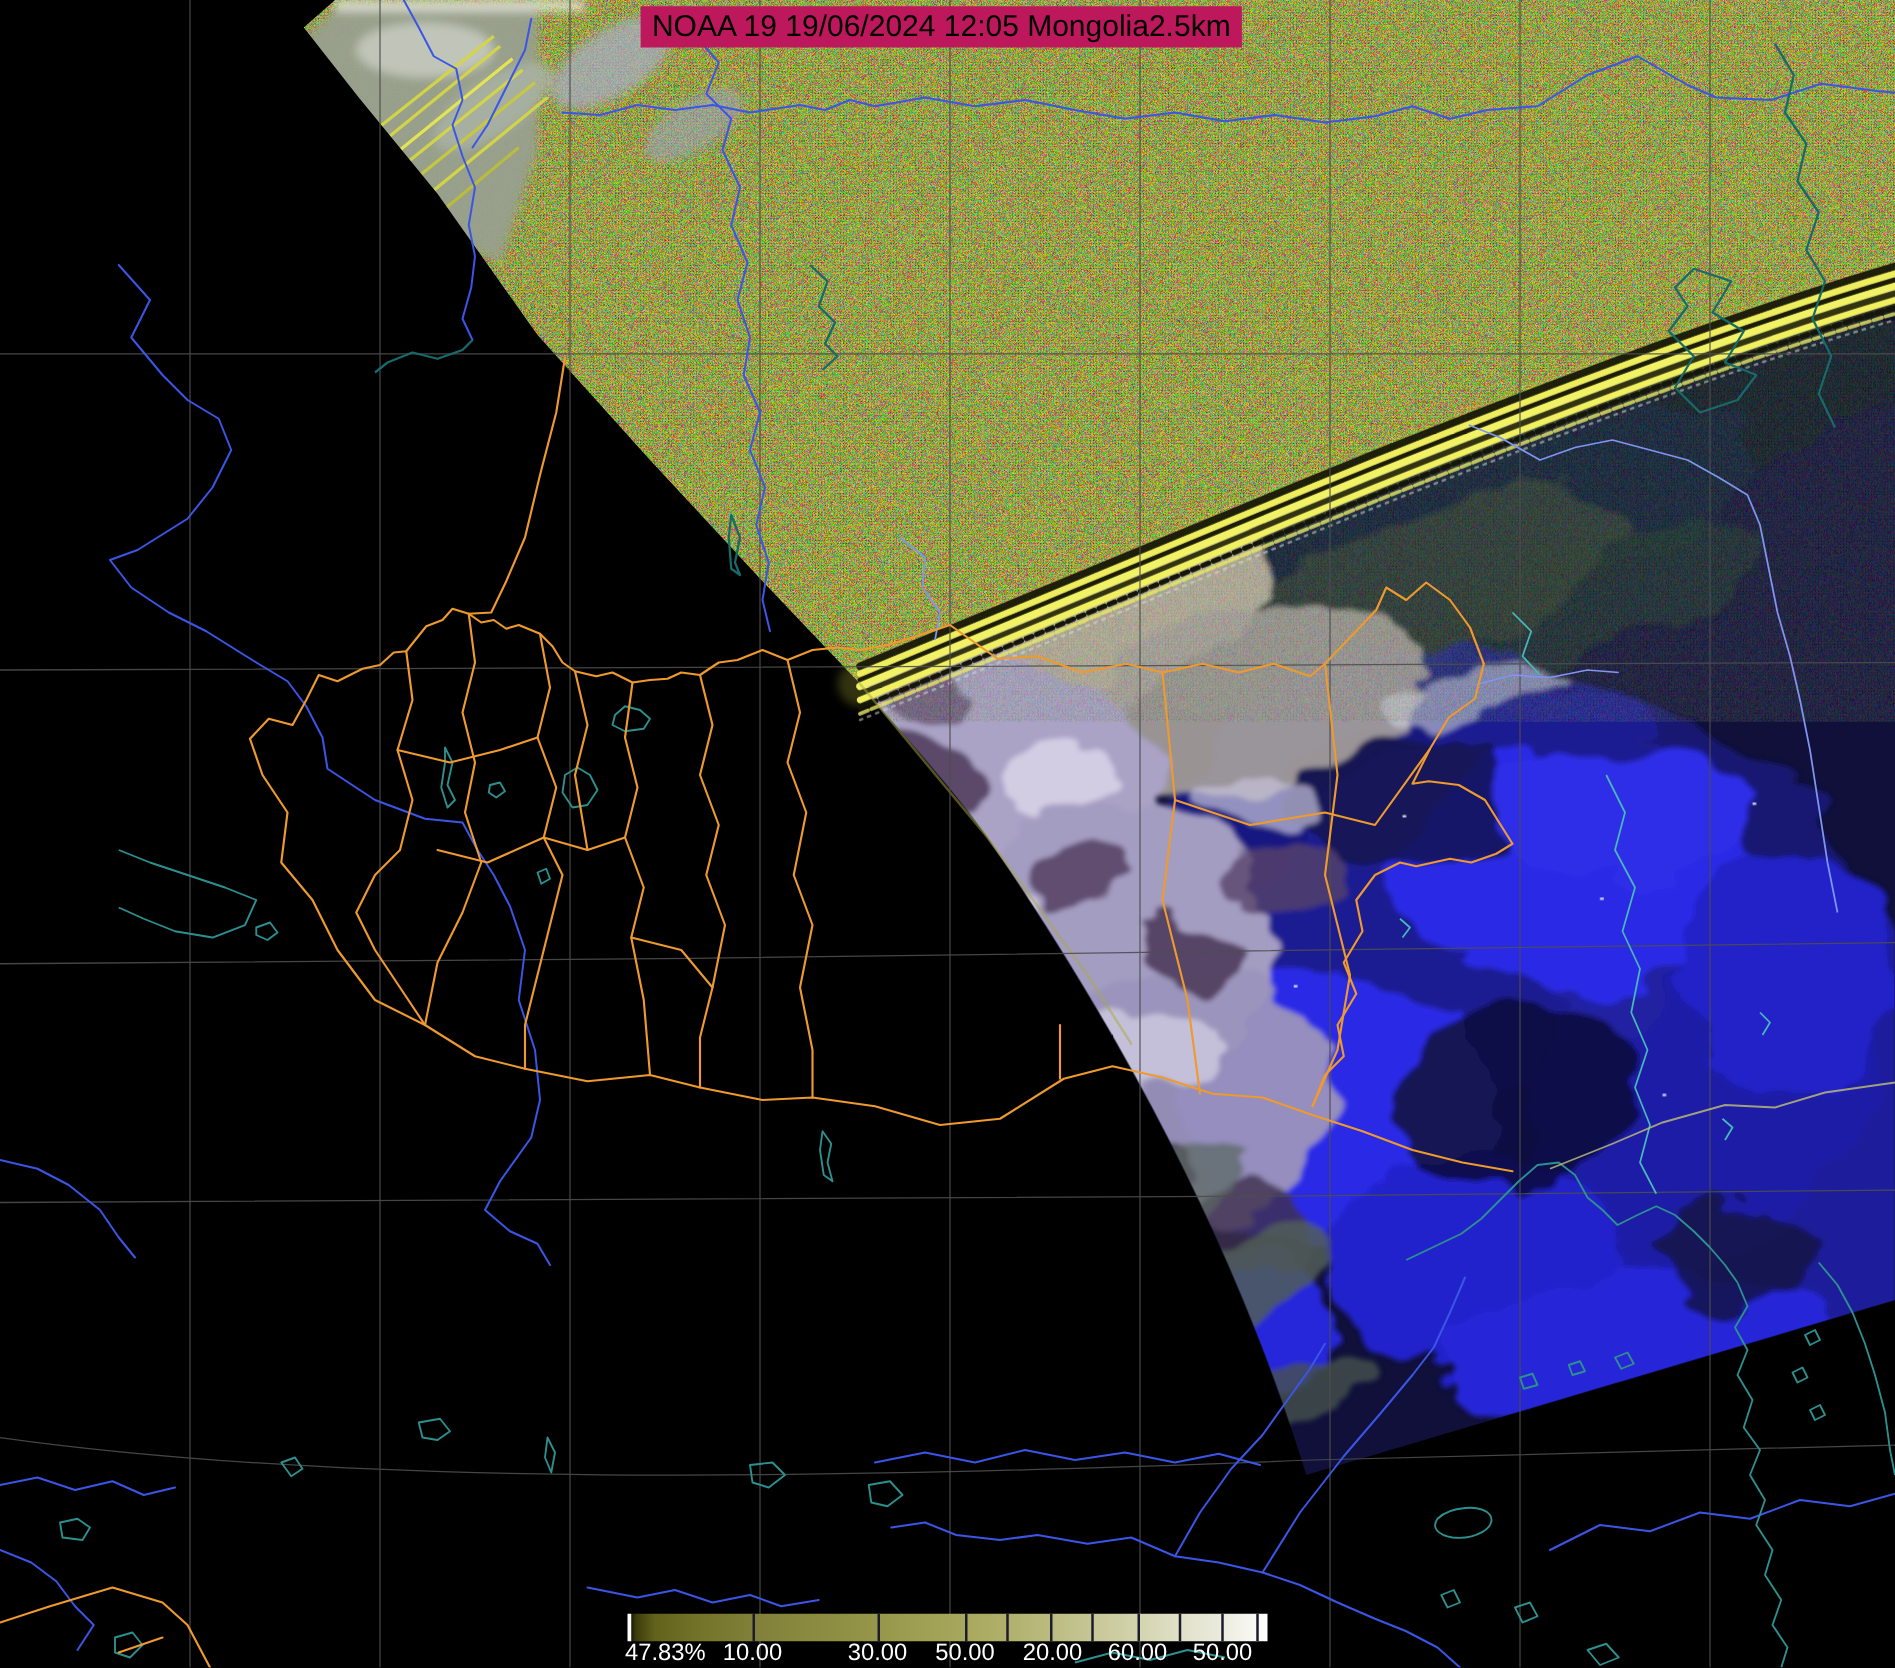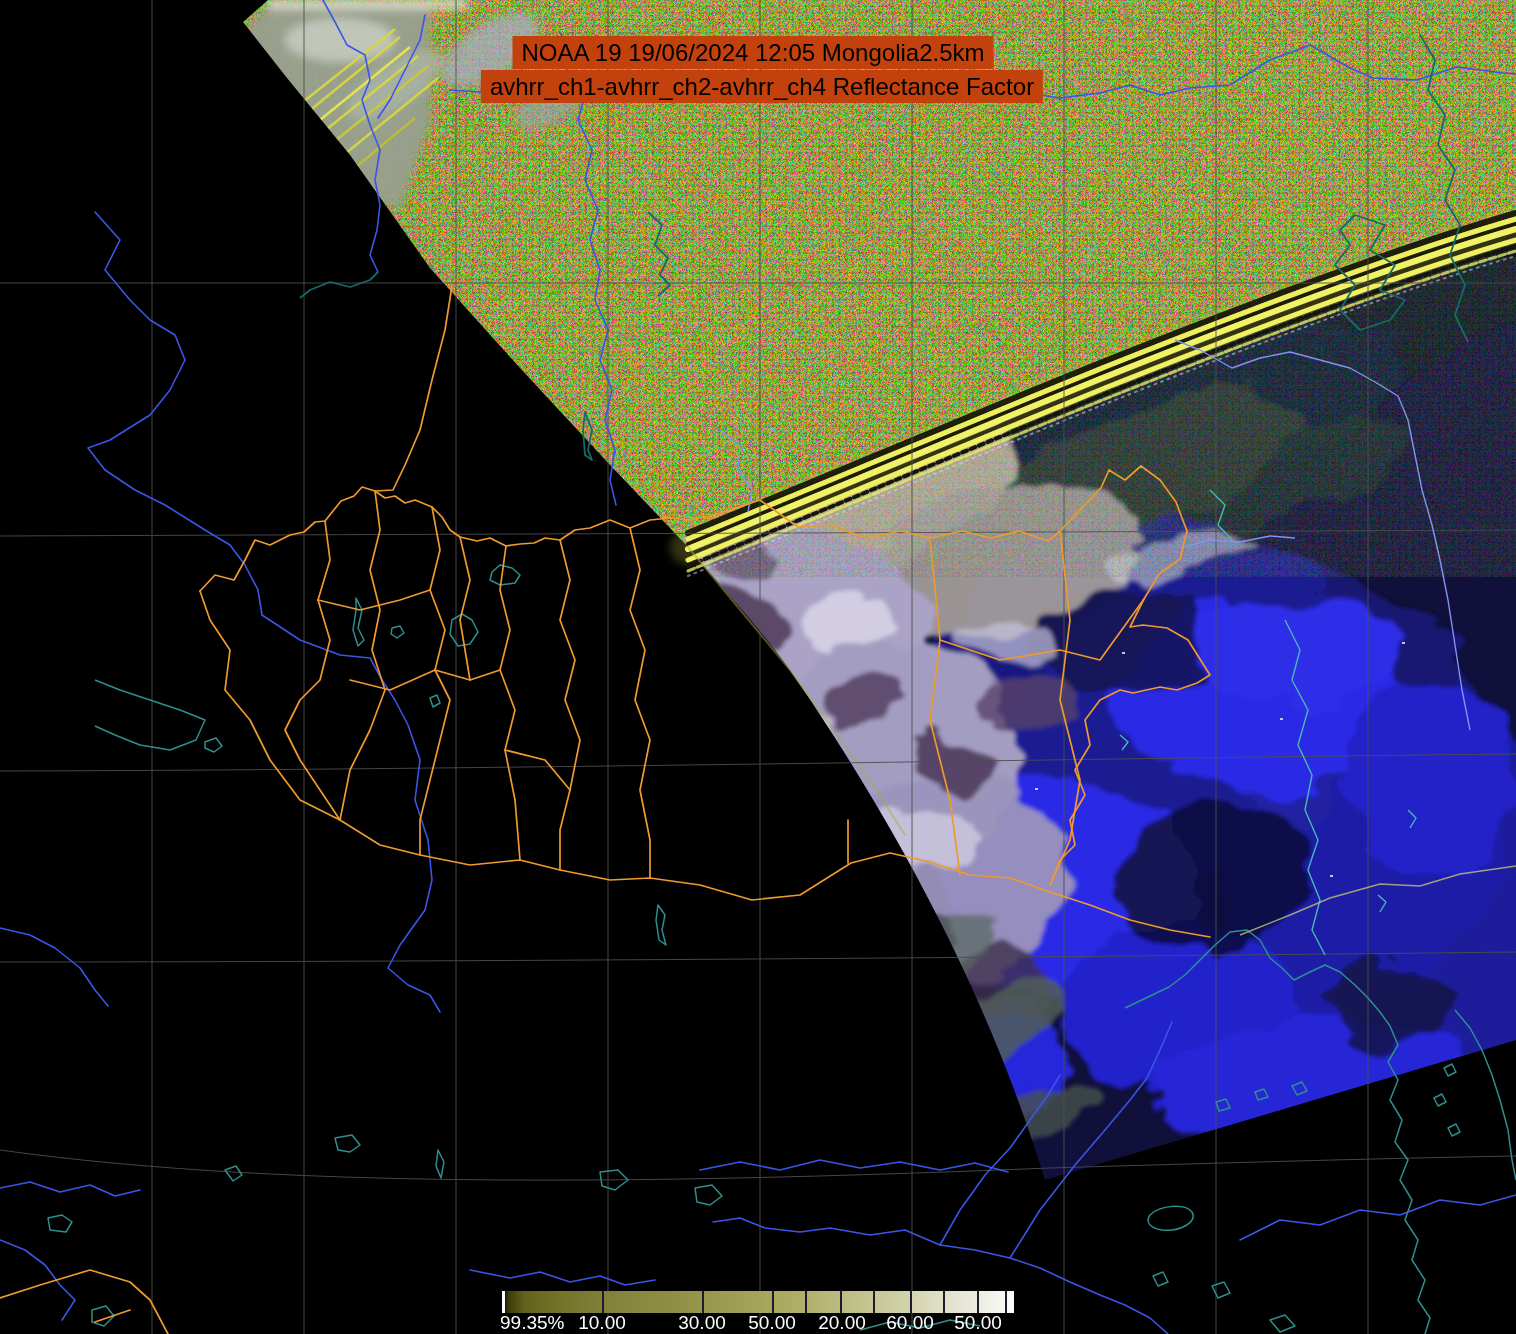--- a/index.html
+++ b/index.html
@@ -1,19 +1,19 @@
 <!DOCTYPE html>
 <html><head>
 <meta charset="utf-8">
 <style>
   html,body{margin:0;padding:0;background:#000;}
   .stage{position:relative;width:1516px;height:1334px;overflow:hidden;background:#000;
          font-family:"Liberation Sans",sans-serif;}
   .stage svg{position:absolute;left:0;top:0;}
-  .title-line{position:absolute;transform:translateX(-50%);background:#c2410c;color:#000;margin-top:31px;
+  .title-line{position:absolute;transform:translateX(-50%);background:#be185d;color:#000;
 0              white-space:nowrap;}
   .title-line{font-size:24px;line-height:33px;padding:0 9px;}
   #title1{top:5px;left:753px;}
   #title2{top:39px;left:762px;}
   .colorbar{position:absolute;left:502px;top:1291px;width:512px;height:22px;
     background:linear-gradient(to right,
       #000000 0px,#3c3c0c 7px,#62621c 22px,#74742a 60px,#80803a 100px,#8d8d42 160px,
       #97974c 200px,#a1a155 240px,#a8a85e 271px,#b0b06b 303px,#bbbb80 338px,#c6c696 371px,
       #d3d3ae 408px,#e0e0c8 441px,#ebebde 475px,#f8f8f2 500px,#ffffff 512px);}
   .cb-tick{position:absolute;top:0;width:2px;height:22px;background:#1c1c2e;}
@@ -273,36 +273,35 @@
     <path d="M930,538 L940,640 930,720 950,800 960,875"></path>
     <path d="M1060,531 L1070,620 1060,700 1080,780 1070,840 1050,885"></path>
     <path d="M940,640 L1000,660 1060,650 1100,660 1144,599"></path>
     <path d="M848,820 L848,863"></path>
     <path d="M0,1298 L40,1285 90,1270 130,1282 150,1300 168,1334"></path>
     <path d="M95,1322 L130,1310"></path>
   </g>
 </svg>
 
   <div class="title-line" id="title1">NOAA 19 19/06/2024 12:05 Mongolia2.5km</div>
-  <div class="title-line" id="title2">avhrr_ch1-avhrr_ch2-avhrr_ch4 Reflectance Factor</div>
 
   <div class="colorbar">
     <div class="cb-tick white" style="left:0px"></div>
     <div class="cb-tick" style="left:100px"></div>
     <div class="cb-tick" style="left:200px"></div>
     <div class="cb-tick" style="left:270px"></div>
     <div class="cb-tick" style="left:303px"></div>
     <div class="cb-tick" style="left:338px"></div>
     <div class="cb-tick" style="left:371px"></div>
     <div class="cb-tick" style="left:408px"></div>
     <div class="cb-tick" style="left:441px"></div>
     <div class="cb-tick" style="left:475px"></div>
     <div class="cb-tick" style="left:503px"></div>
   </div>
-  <span class="cb-label left" style="left:500px">99.35%</span>
+  <span class="cb-label left" style="left:500px">47.83%</span>
   <span class="cb-label" style="left:602px">10.00</span>
   <span class="cb-label" style="left:702px">30.00</span>
   <span class="cb-label" style="left:772px">50.00</span>
   <span class="cb-label" style="left:842px">20.00</span>
   <span class="cb-label" style="left:910px">60.00</span>
   <span class="cb-label" style="left:978px">50.00</span>
 
 </div>
 
 </body></html>

